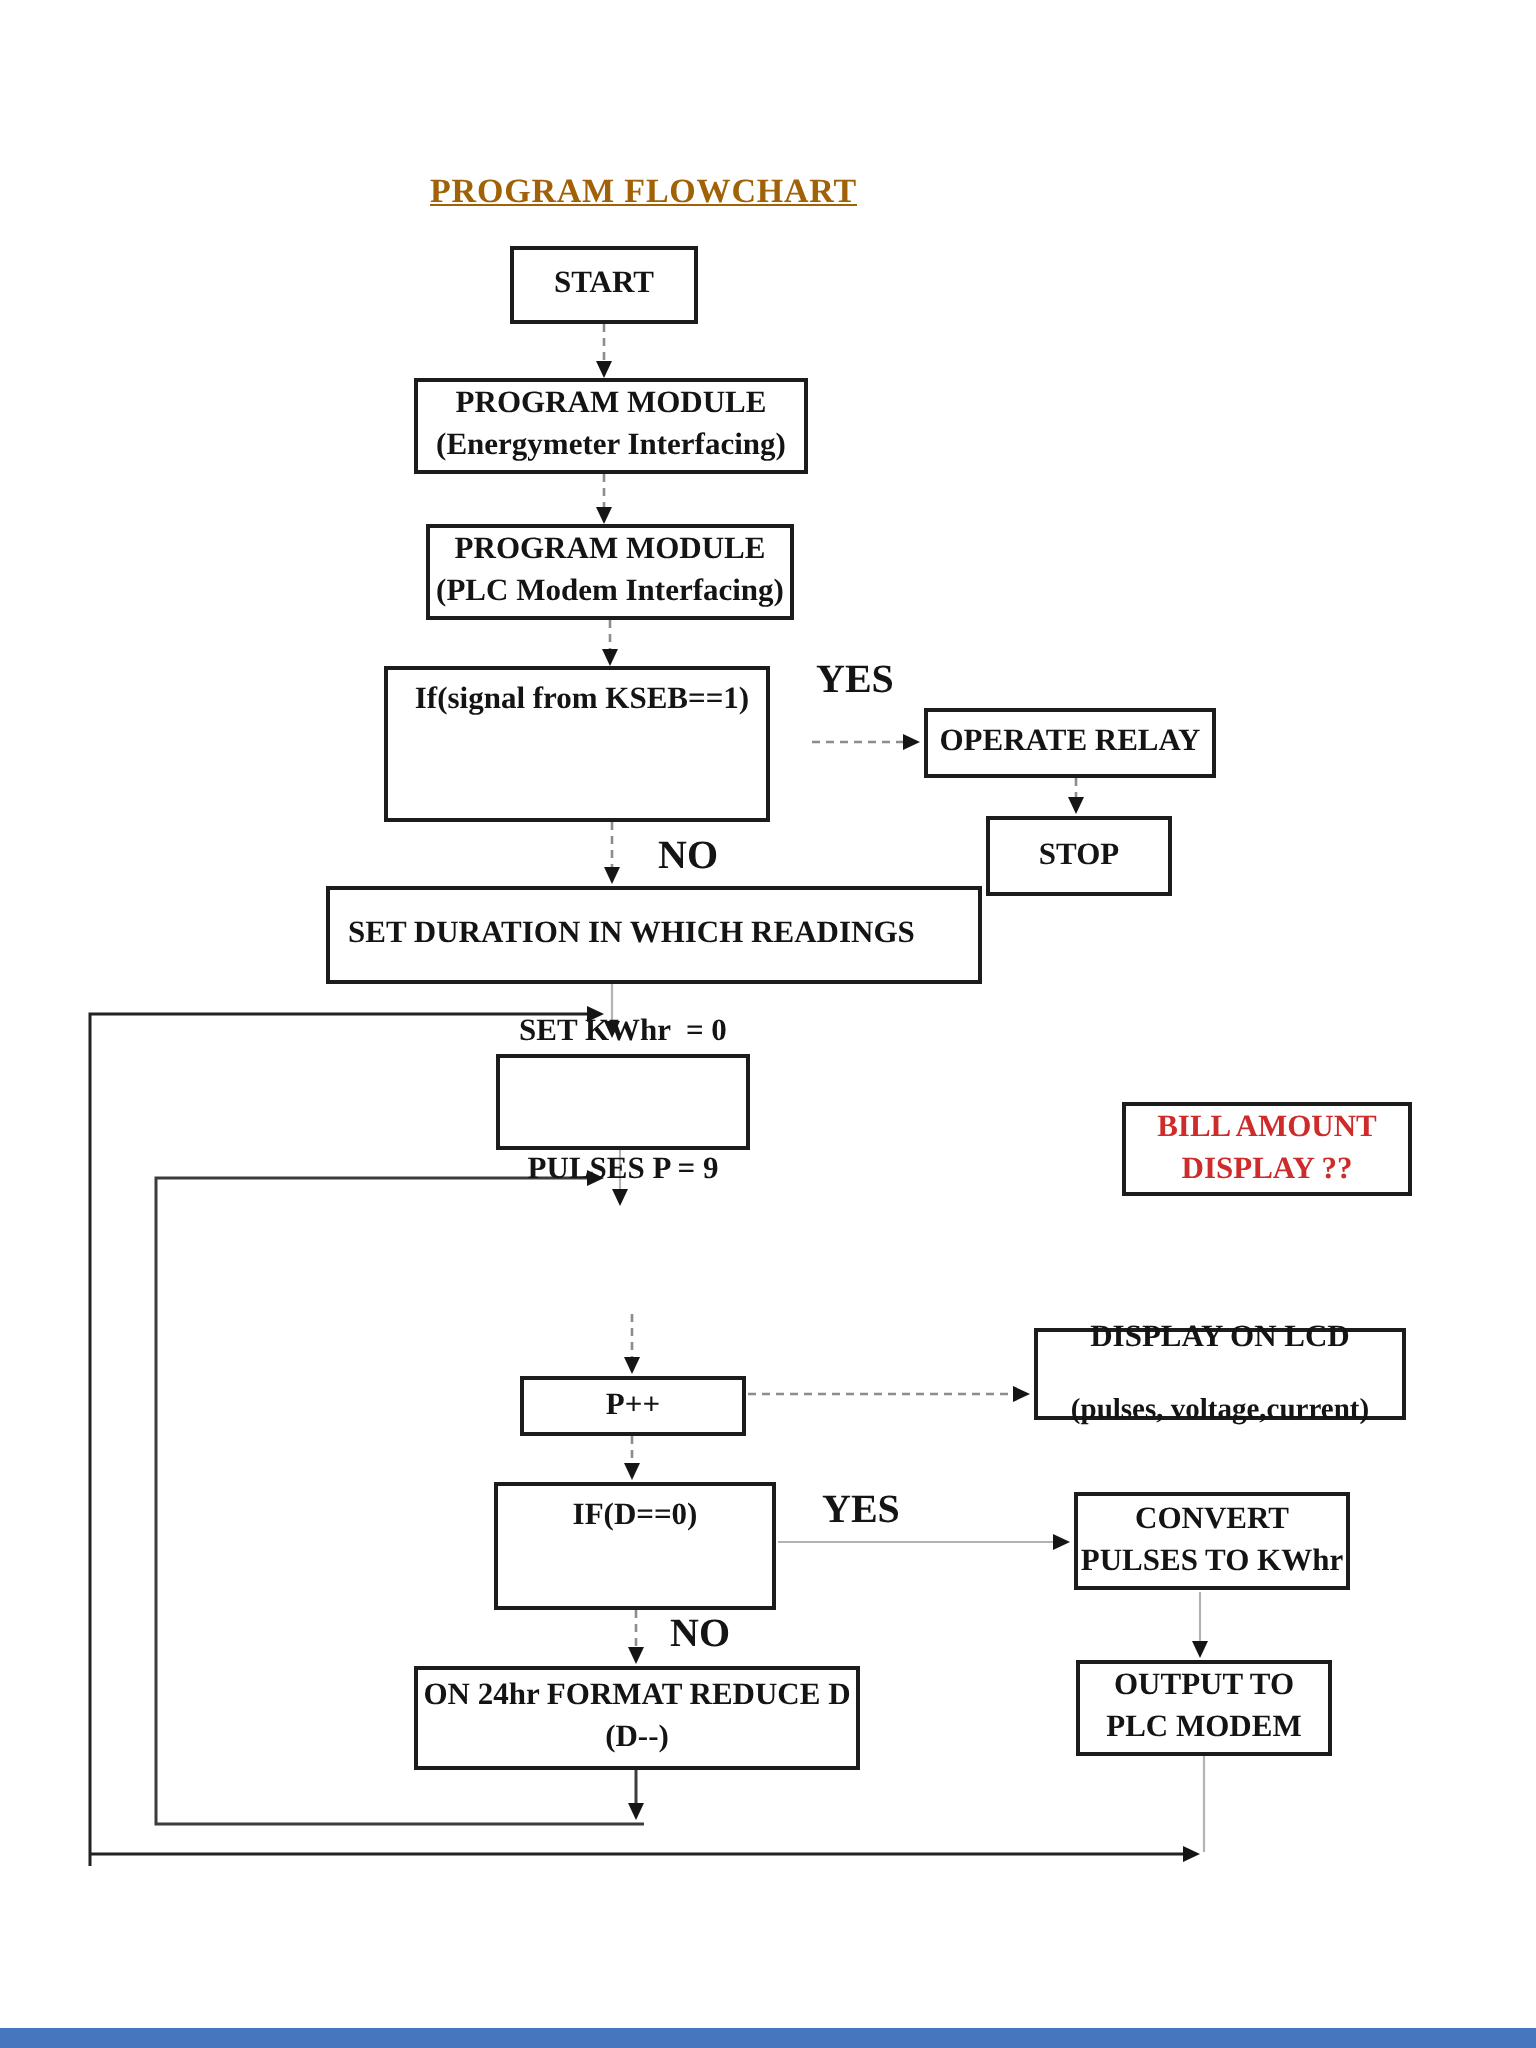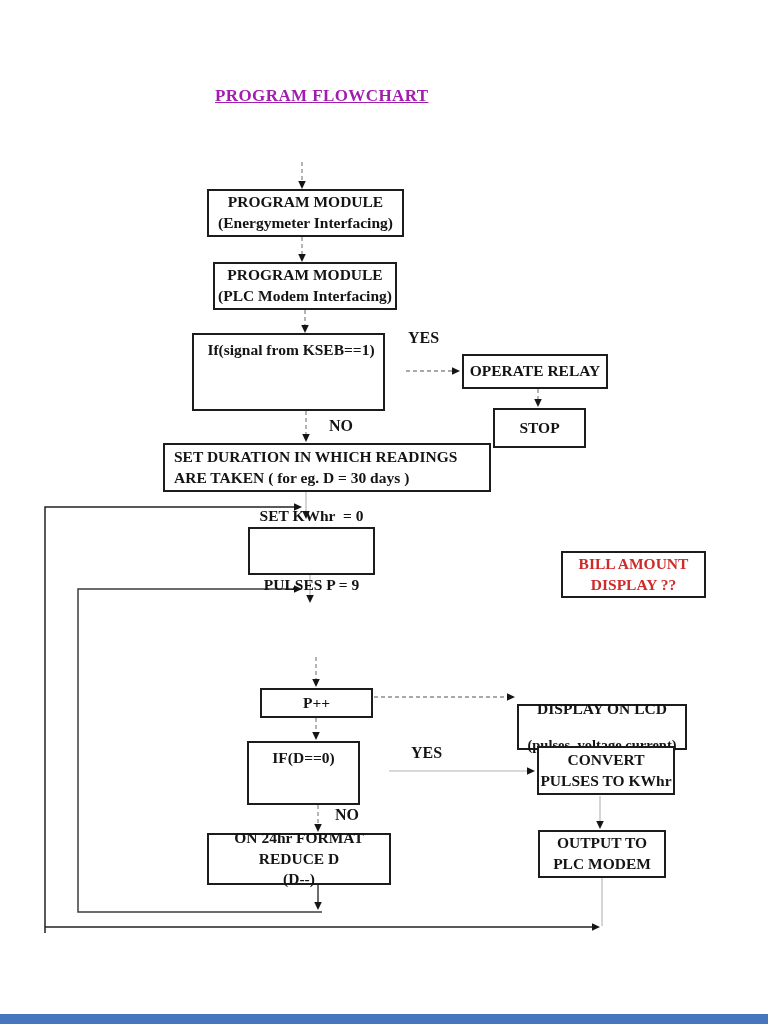--- a/index.html
+++ b/index.html
@@ -3,36 +3,36 @@
 <meta charset="utf-8">
 <style>
   html,body{margin:0;padding:0;background:#ffffff;}
   .canvas{
     position:relative;width:768px;height:1024px;background:#ffffff;
     font-family:"Liberation Serif","DejaVu Serif",serif;overflow:hidden;
   }
   .doc-title{
     position:absolute;left:215px;top:86px;
     font-size:17px;font-weight:bold;letter-spacing:.4px;
-    color:#a21caf;text-decoration:underline;white-space:nowrap;
+    color:#a16207;text-decoration:underline;white-space:nowrap;
   }
   .node{
     position:absolute;box-sizing:border-box;background:#ffffff;
     border:2px solid #1c1c1c;
     display:flex;flex-direction:column;align-items:center;justify-content:center;
     font-weight:bold;font-size:15.5px;line-height:1.35;color:#141414;
     text-align:center;white-space:pre-wrap;
   }
   .node.vtop{justify-content:flex-start;padding-top:5px;}
   .node.hleft{align-items:flex-start;text-align:left;padding-left:9px;padding-right:4px;}
   .node.red{color:#CE2B2B;}
   .ln{display:block;}
   .ln.small{font-size:14.5px;margin-top:16px;}
   .edge-label{
-    position:absolute;font-weight:bold;font-size:16px;color:#141414;white-space:nowrap;text-align:right;
+    position:absolute;font-weight:bold;font-size:20px;color:#141414;white-space:nowrap;text-align:right;
   }
   svg.wires{position:absolute;left:0;top:0;width:768px;height:1024px;}
   .dash{stroke:#8d8d8d;stroke-width:1.3;fill:none;stroke-dasharray:4 3;}
   .lite{stroke:#b3b3b3;stroke-width:1.1;fill:none;}
   .loop{stroke:#3c3c3c;stroke-width:1.5;fill:none;}
   .loop2{stroke:#222222;stroke-width:1.5;fill:none;}
   .bottom-bar{
     position:absolute;left:0;bottom:0;width:768px;height:10px;background:#4677BE;
   }
 </style>
@@ -66,20 +66,23 @@
     <path class="loop" d="M318,885 V902" marker-end="url(#ah)"></path>
 
     <path class="loop" d="M322,912 H78 V589 H294" marker-end="url(#ah)"></path>
 
     <path class="loop2" d="M45,933 V507 H294" marker-end="url(#ah)"></path>
     <path class="loop2" d="M45,927 H592" marker-end="url(#ah)"></path>
   </svg>
 
   <div class="doc-title">PROGRAM FLOWCHART</div>
 
+  <div class="node" style="left:255px;top:123px;width:94px;height:39px;">
+    <span class="ln">START</span>
+  </div>
 
   <div class="node" style="left:207px;top:189px;width:197px;height:48px;">
     <span class="ln">PROGRAM MODULE</span>
     <span class="ln">(Energymeter Interfacing)</span>
   </div>
 
   <div class="node" style="left:213px;top:262px;width:184px;height:48px;">
     <span class="ln">PROGRAM MODULE</span>
     <span class="ln">(PLC Modem Interfacing)</span>
   </div>
@@ -91,53 +94,52 @@
   <div class="node" style="left:493px;top:408px;width:93px;height:40px;">
     <span class="ln">STOP</span>
   </div>
 
   <div class="node" style="left:462px;top:354px;width:146px;height:35px;">
     <span class="ln">OPERATE RELAY</span>
   </div>
 
   <div class="node hleft" style="left:163px;top:443px;width:328px;height:49px;">
     <span class="ln">SET DURATION IN WHICH READINGS</span>
-    <span class="ln">ARE TAKEN ( for eg. D = 30 days )</span>
   </div>
 
   <div class="node" style="left:248px;top:527px;width:127px;height:48px;gap:48px;">
     <span class="ln">SET KWhr  = 0</span>
     <span class="ln">PULSES P = 9</span>
   </div>
 
   <div class="node red" style="left:561px;top:551px;width:145px;height:47px;">
     <span class="ln">BILL AMOUNT</span>
     <span class="ln">DISPLAY ??</span>
   </div>
 
 
   <div class="node" style="left:260px;top:688px;width:113px;height:30px;">
     <span class="ln">P++</span>
   </div>
 
-  <div class="node" style="left:517px;top:704px;width:170px;height:46px;text-align:center;">
+  <div class="node" style="left:517px;top:664px;width:186px;height:46px;text-align:center;">
     <span class="ln">DISPLAY ON LCD</span>
     <span class="ln small">(pulses, voltage,current)</span>
   </div>
 
-  <div class="node vtop" style="left:247px;top:741px;width:113px;height:64px;">
+  <div class="node vtop" style="left:247px;top:741px;width:141px;height:64px;">
     <span class="ln">IF(D==0)</span>
   </div>
 
   <div class="node" style="left:537px;top:746px;width:138px;height:49px;">
     <span class="ln">CONVERT</span>
     <span class="ln">PULSES TO KWhr</span>
   </div>
 
-  <div class="node" style="left:207px;top:833px;width:184px;height:52px;">
+  <div class="node" style="left:207px;top:833px;width:223px;height:52px;">
     <span class="ln">ON 24hr FORMAT REDUCE D</span>
     <span class="ln">(D--)</span>
   </div>
 
   <div class="node" style="left:538px;top:830px;width:128px;height:48px;">
     <span class="ln">OUTPUT TO</span>
     <span class="ln">PLC MODEM</span>
   </div>
 
   <div class="edge-label" style="left:408px;top:329px;">YES</div>

